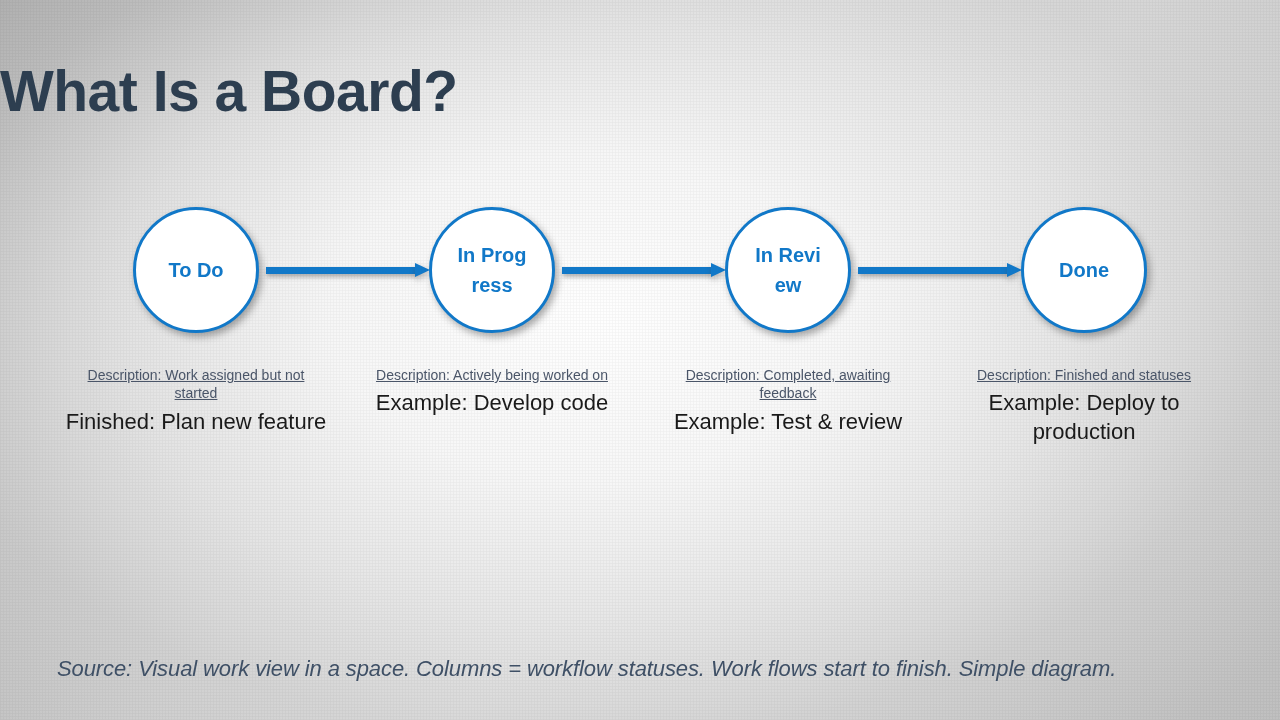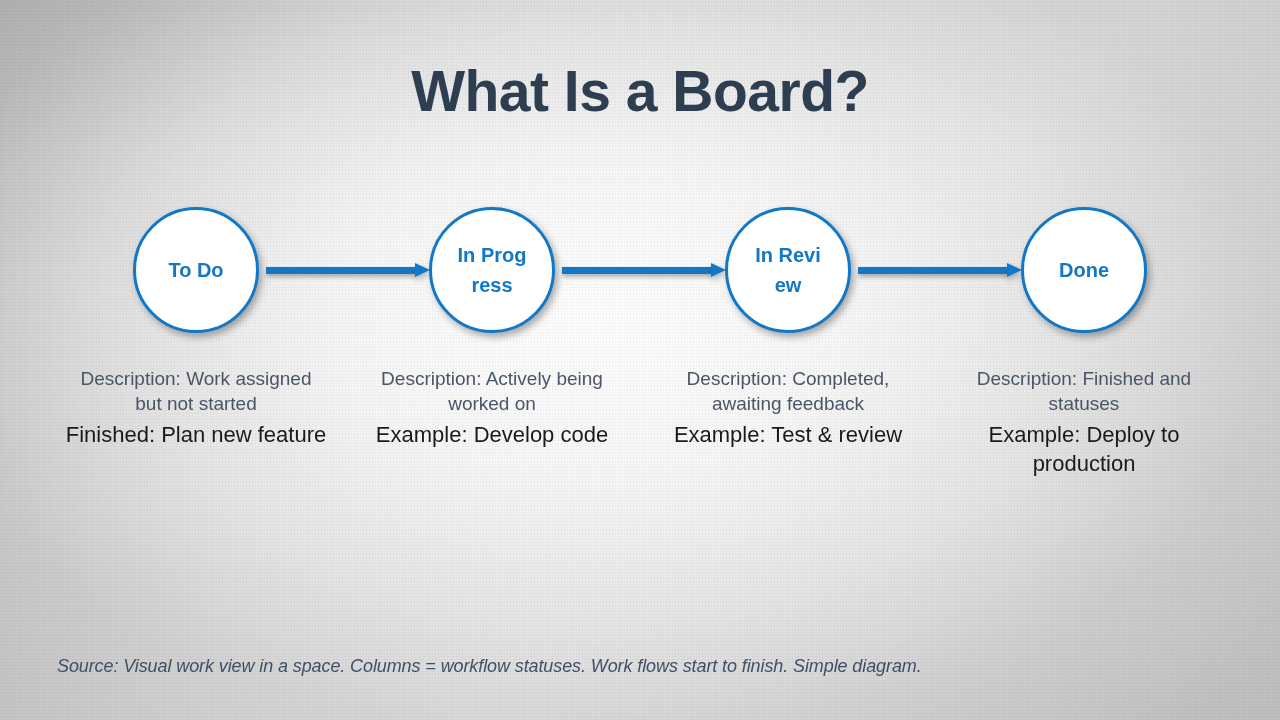--- a/index.html
+++ b/index.html
@@ -38,21 +38,21 @@
     background-image:
       repeating-linear-gradient(0deg, rgba(0,0,0,.5) 0 1px, rgba(255,255,255,0) 1px 3px),
       repeating-linear-gradient(90deg, rgba(0,0,0,.5) 0 1px, rgba(255,255,255,0) 1px 3px);
     pointer-events:none;
   }
 
   
   #title {
     position:absolute;
     top:62px; left:0; width:1280px;
-    text-align:center;
+    text-align:left;
     font-size:57px;
     font-weight:bold;
     color:#2d3e50;
     letter-spacing:-0.5px;
     line-height:1.05;
   }
 
   
   #flow {
     position:absolute;
@@ -123,38 +123,39 @@
   .col {
     position:absolute;
     top:0;
     text-align:center;
   }
   .col.c1 { left:48px;   width:296px; }
   .col.c2 { left:344px;  width:296px; }
   .col.c3 { left:640px;  width:296px; }
   .col.c4 { left:936px;  width:296px; }
   .desc {
-    font-size:19px;
+    font-size:14px;
     color:#4a5568;
     line-height:1.32;
     padding:0 18px;
+    text-decoration:underline;
   }
   .example {
     margin-top:5px;
     font-size:22px;
     color:#1a1a1a;
     line-height:1.3;
     padding:0 6px;
   }
 
   
   #footer {
     position:absolute;
     left:57px; top:656px;
-    font-size:18px;
+    font-size:22px;
     font-style:italic;
     color:#3f5066;
     letter-spacing:-0.1px;
     white-space:nowrap;
   }
 </style>
 </head>
 <body>
 
 <div id="slide">

